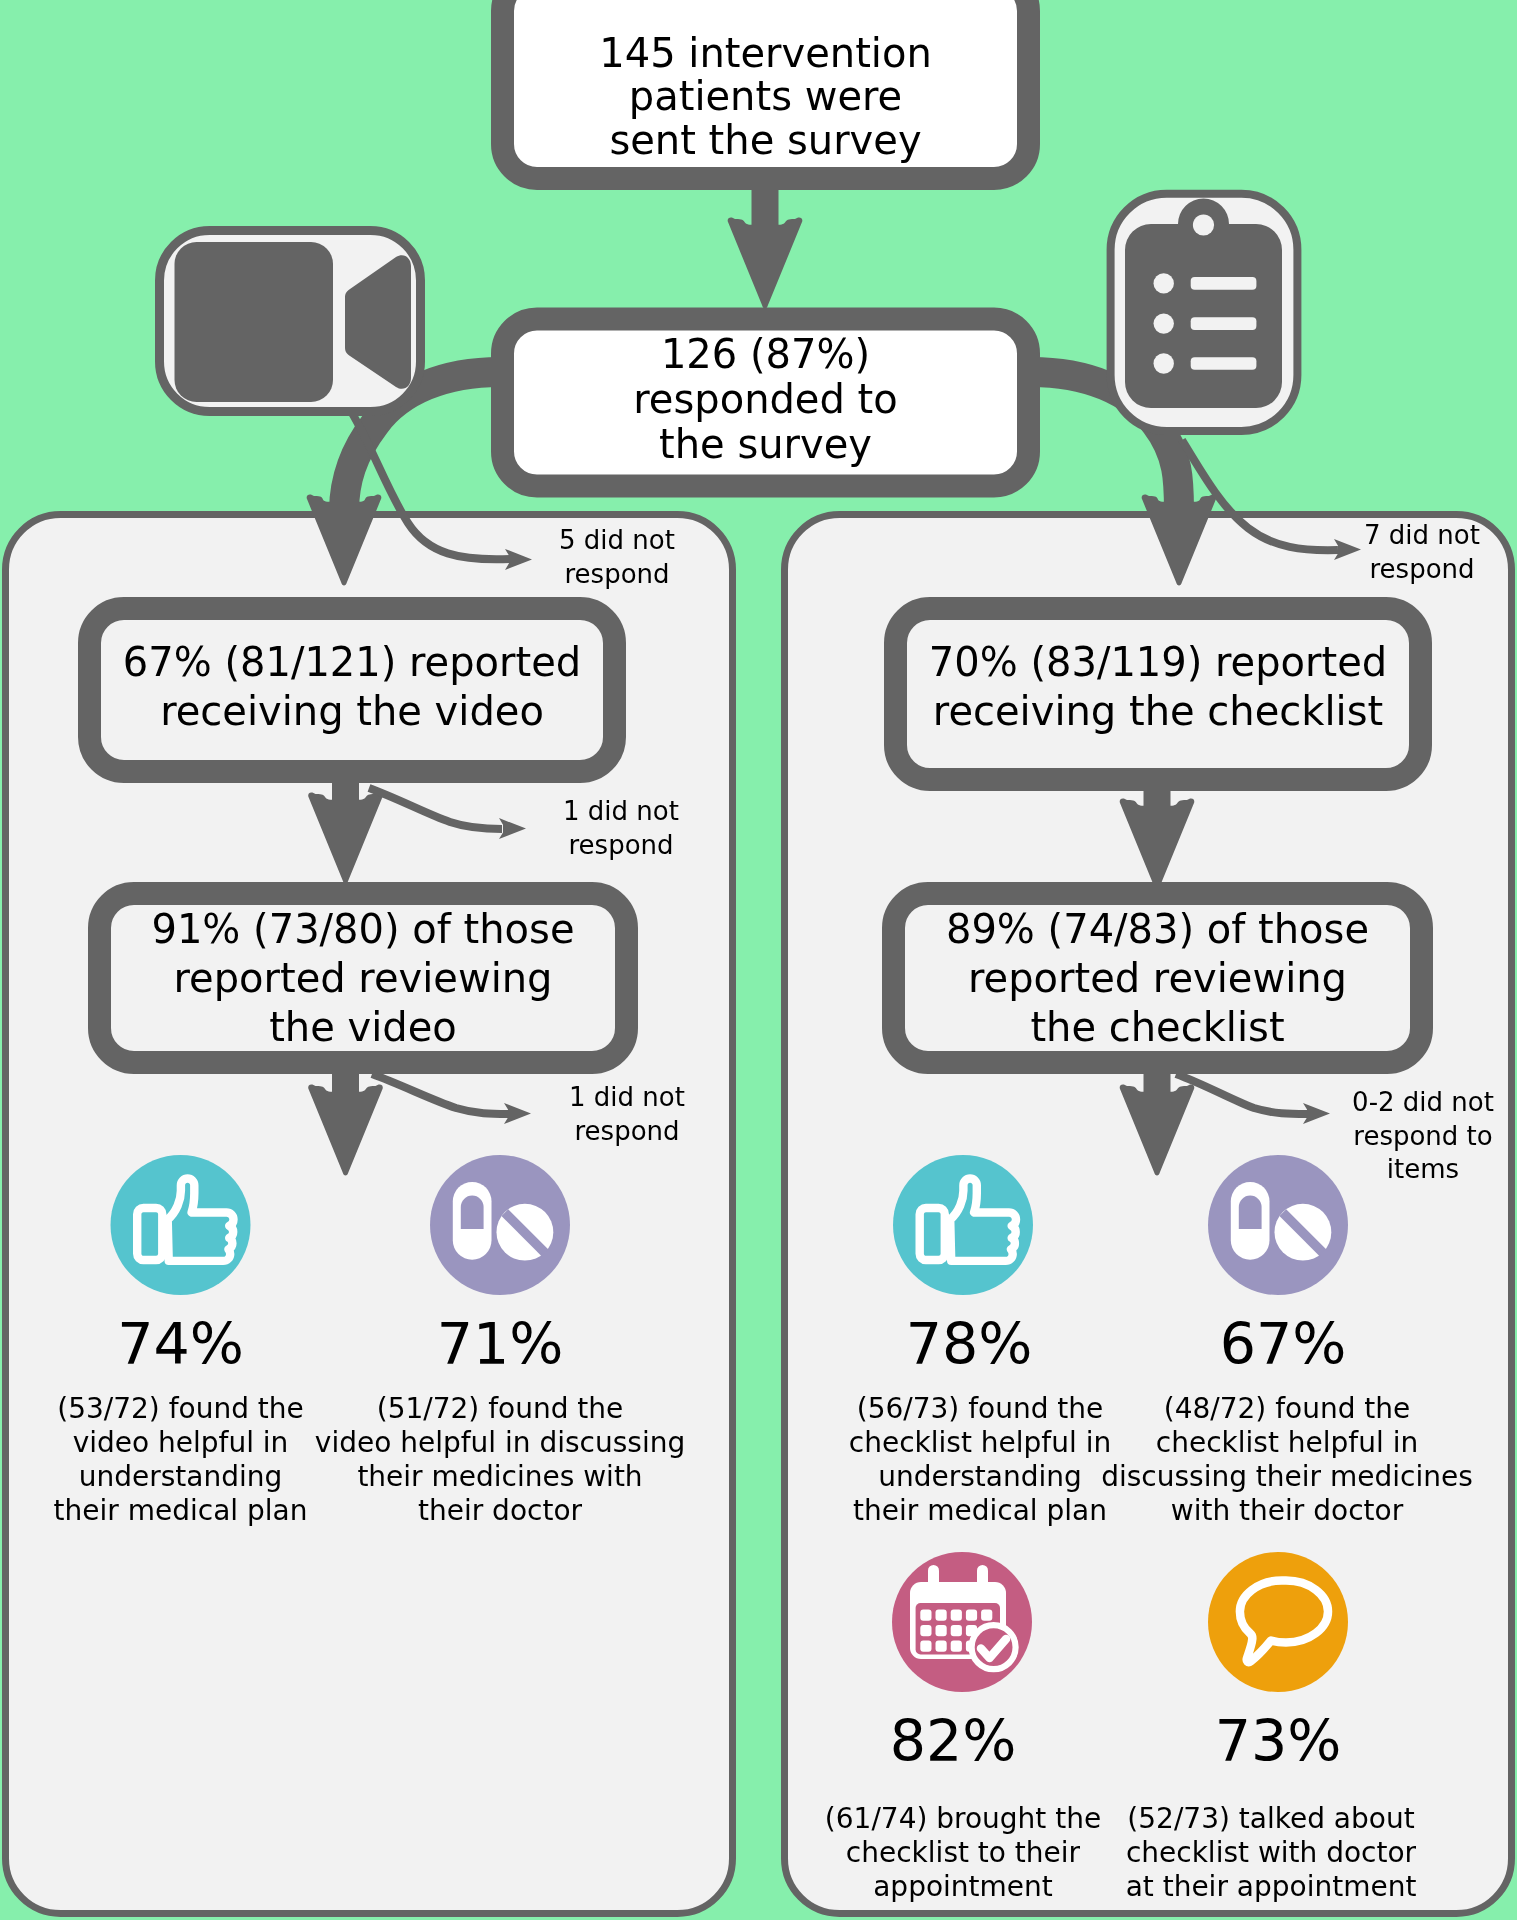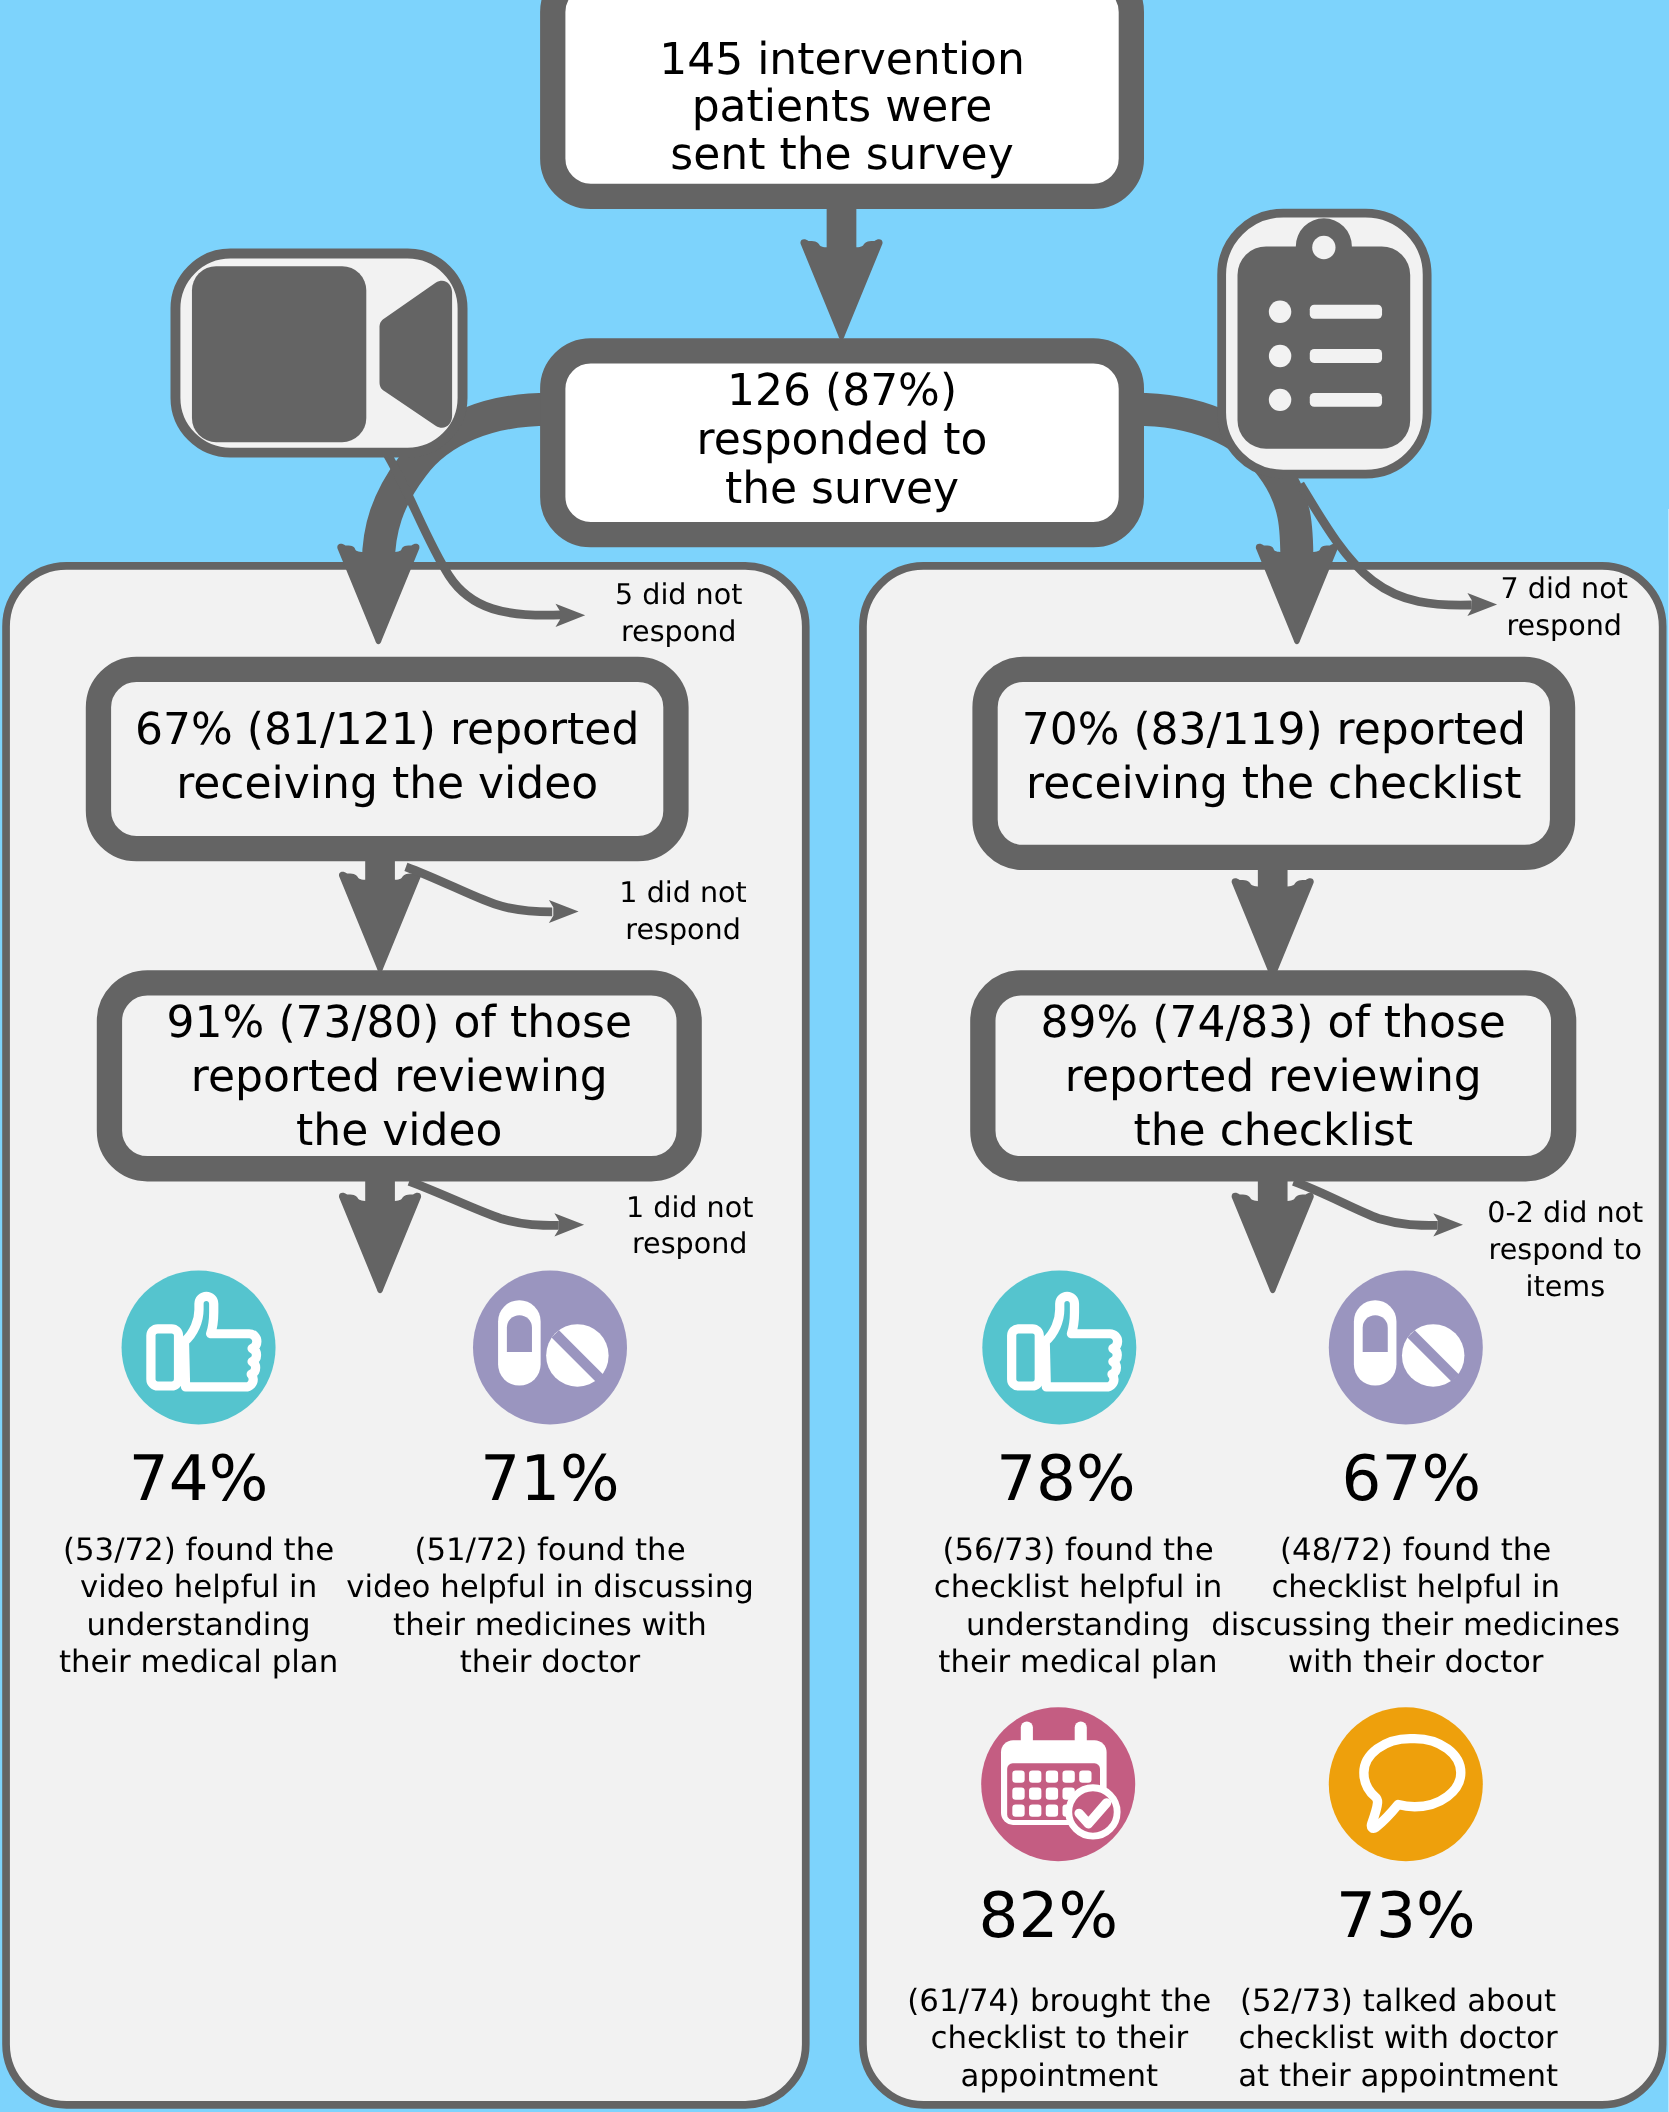--- a/index.html
+++ b/index.html
@@ -1,17 +1,17 @@
 <!DOCTYPE html>
 <html><head>
 <meta charset="utf-8">
 <style>
   html,body{margin:0;padding:0;background:#ffffff;}
   body{width:1517px;height:1920px;overflow:hidden;font-family:"DejaVu Sans",sans-serif;}
-  #root{position:relative;width:1517px;height:1920px;background:#7dd3fc;}
+  #root{position:relative;width:1517px;height:1920px;background:#86efac;}
   svg#canvas{position:absolute;left:0;top:0;display:block;}
   #canvas text{font-family:"DejaVu Sans",sans-serif;fill:#000000;}
 </style>
 </head>
 <body>
 
 <div id="root">
 <svg id="canvas" width="1517" height="1920" viewBox="0 0 1517 1920">
 
 <rect x="5.5" y="514.5" width="727" height="1399" rx="55" ry="55" fill="#f2f2f2" stroke="#646464" stroke-width="7"></rect>

